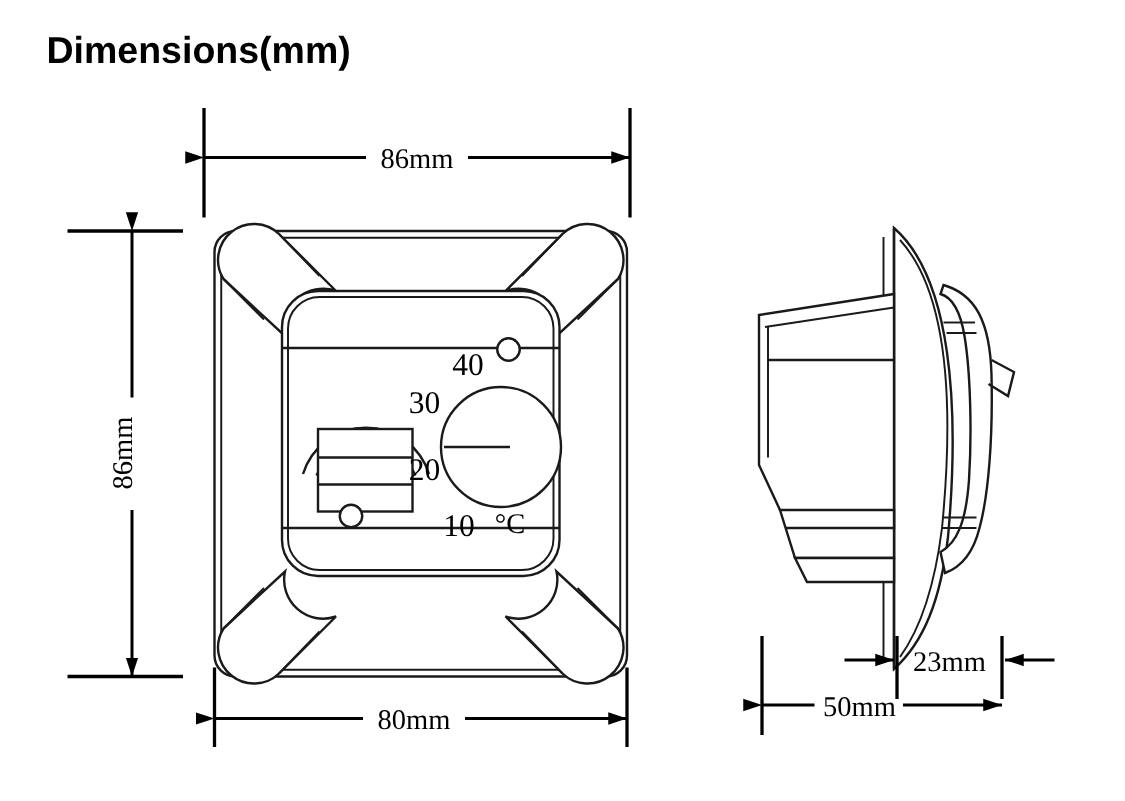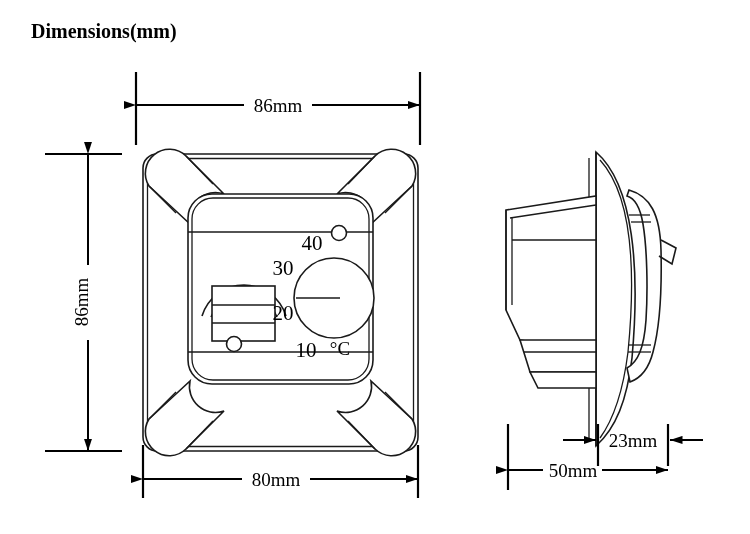--- a/index.html
+++ b/index.html
@@ -19,22 +19,22 @@
     position: absolute;
     left: 0;
     top: 0;
     width: 750px;
     height: 534px;
   }
   .page-title {
     position: absolute;
     left: 31px;
     top: 20px;
-    font-family: Liberation Serif, serif;
-    font-size: 20px;
+    font-family: Liberation Sans, sans-serif;
+    font-size: 25px;
     font-weight: bold;
     color: #000000;
     letter-spacing: 0px;
     white-space: nowrap;
   }
   svg.tech-drawing {
     position: absolute;
     left: 0;
     top: 0;
     width: 750px;

